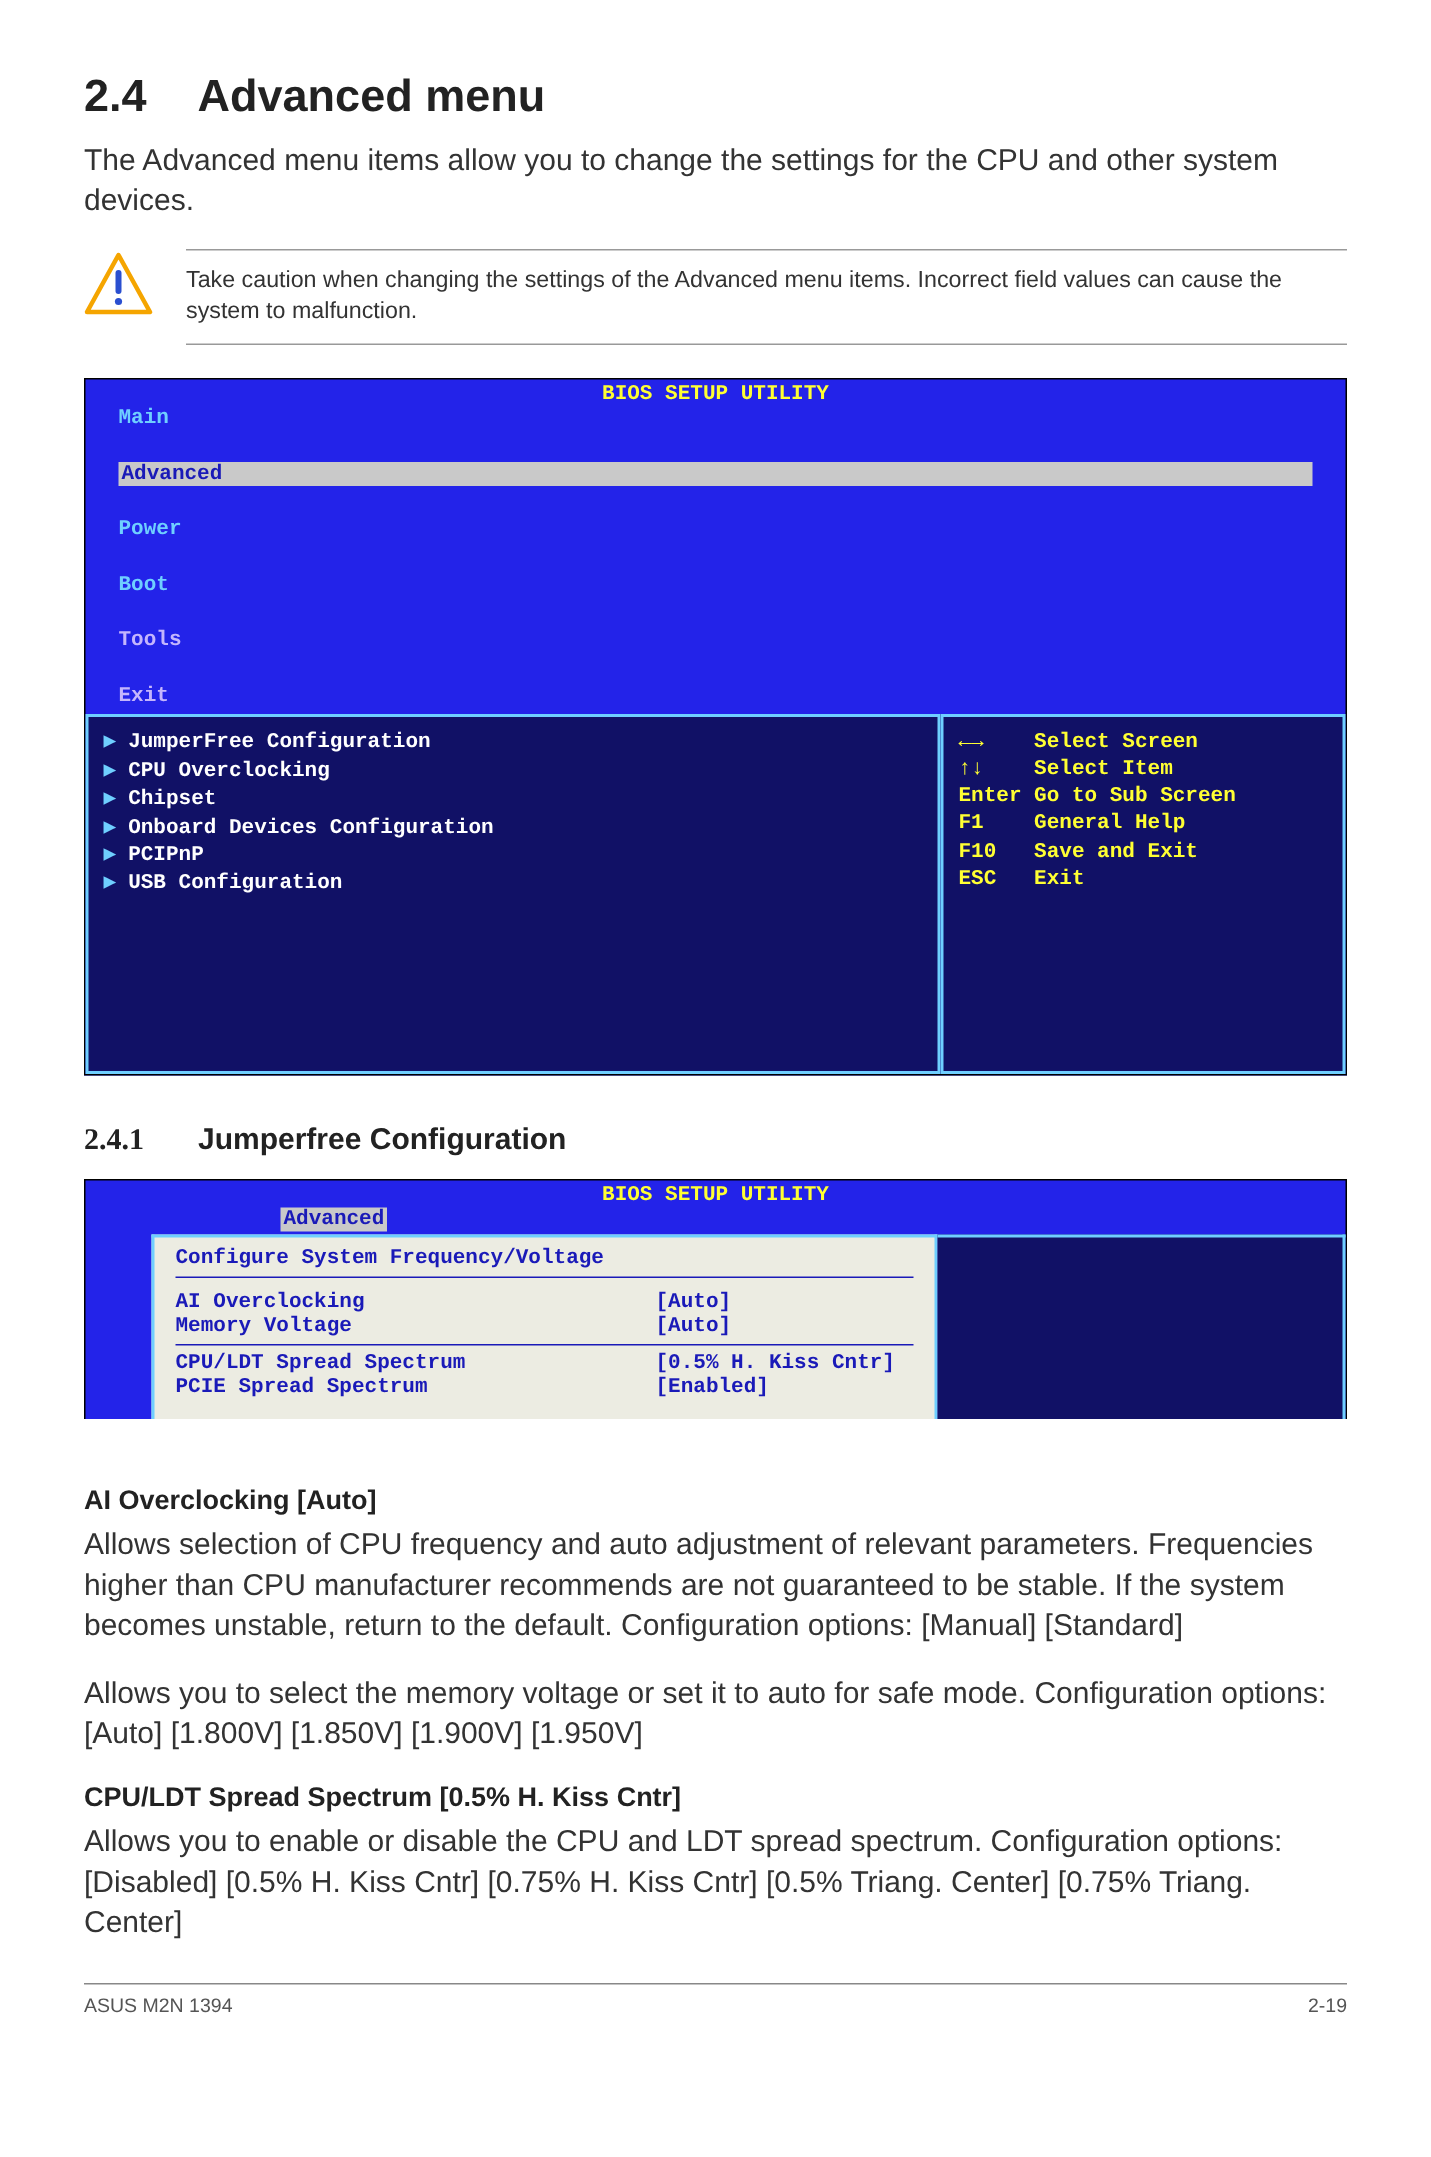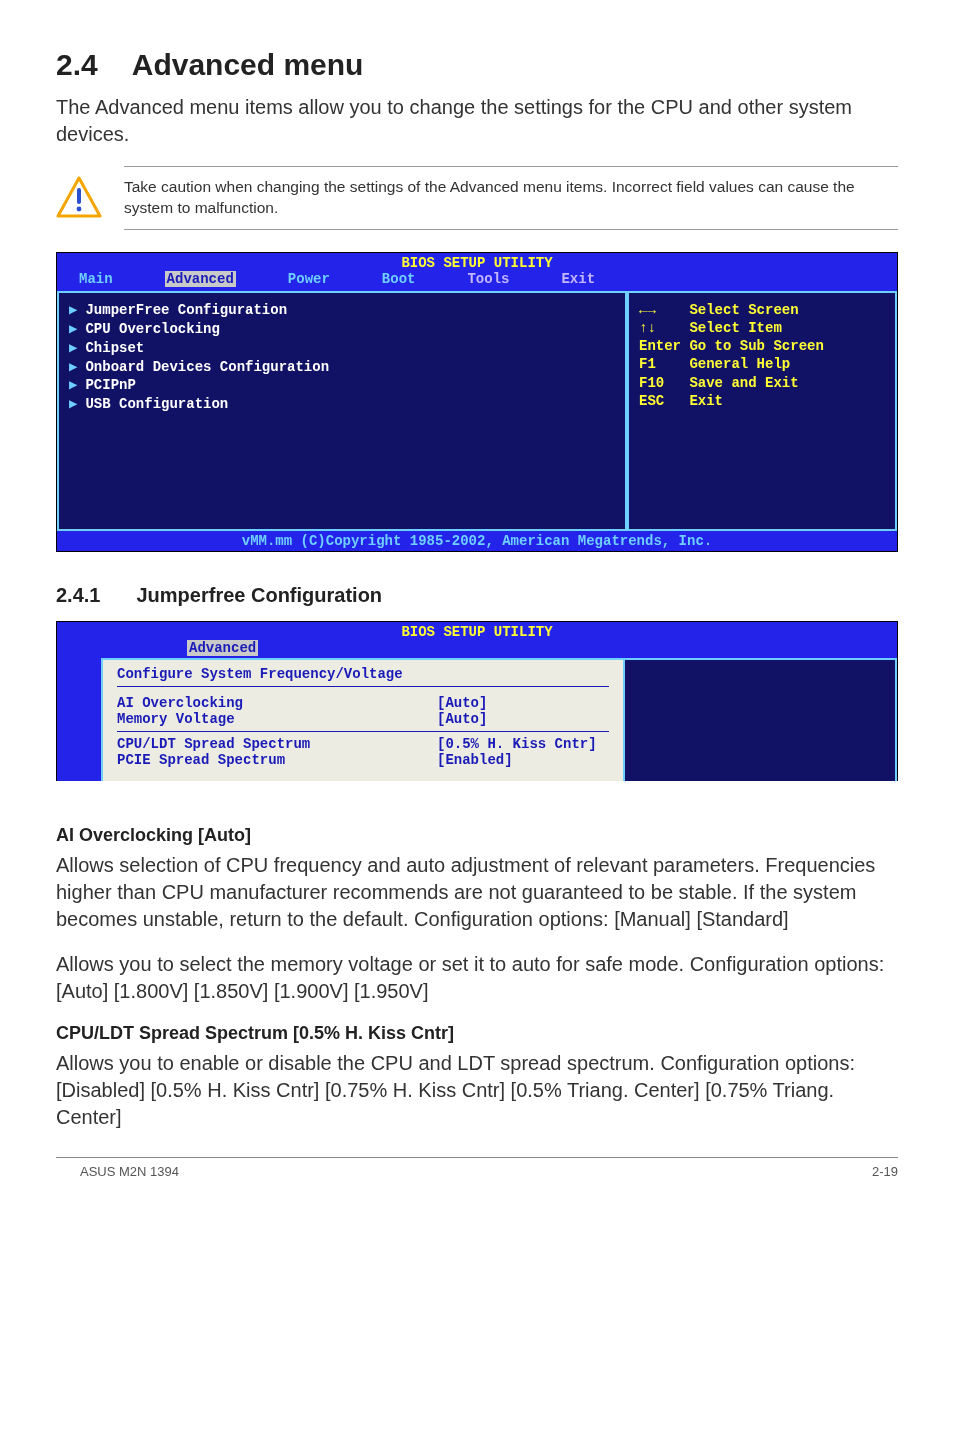--- a/index.html
+++ b/index.html
@@ -24,21 +24,21 @@
     margin-right: 34px;
   }
   p.body {
     font-size: 20px;
     line-height: 1.35;
     margin: 0 0 18px 0;
     color: #333;
   }
   .caution-box {
     display: flex;
-    align-items: center;
+    align-items: flex-start;
     gap: 22px;
     margin: 18px 0 22px 0;
   }
   .caution-icon {
     flex: 0 0 auto;
     margin-top: 2px;
   }
   .caution-text {
     border-top: 1px solid #999;
     border-bottom: 1px solid #999;
@@ -58,23 +58,24 @@
     width: 100%;
     box-sizing: border-box;
   }
   .bios .bios-title {
     text-align: center;
     color: #ffff33;
     padding-top: 2px;
   }
   .bios-tabs {
     display: flex;
-    gap: 52px;
+    gap: 21px;
     padding: 0 22px 4px 22px;
     color: #6fcfff;
+    flex-direction: column;
   }
   .bios-tabs .tab {
     color: #6fcfff;
   }
   .bios-tabs .tab.active {
     background: #c9c9c9;
     color: #1a1ab8;
     padding: 0 2px;
   }
   .bios-tabs .tab.yellow {
@@ -125,20 +126,21 @@
     padding: 2px 0;
   }
   h2.subsection {
     font-size: 20px;
     font-weight: 700;
     margin: 32px 0 14px 0;
     color: #222;
   }
   h2.subsection .num {
     margin-right: 36px;
+    font-family: Liberation Serif, serif;
   }
   
   .bios2-wrap {
     position: relative;
     margin-bottom:18px;
   }
   .bios2 {
     background: #2323e9;
     border: 1px solid #000;
     font-family: "Courier New", monospace;
@@ -205,21 +207,20 @@
   hr.footer-rule {
     border: none;
     border-top: 1px solid #888;
     margin: 26px 0 6px 0;
   }
   .footer {
     display: flex;
     justify-content: space-between;
     font-size: 13px;
     color: #555;
-    margin-left: 24px;
   }
 </style>
 </head>
 <body>
 
 <div class="page">
 
   <h1 class="section-title">
     <span class="num">2.4</span><span>Advanced menu</span>
   </h1>
@@ -276,21 +277,20 @@
       </div>
       <div class="bios-right">
         <div class="help">←→    Select Screen
 ↑↓    Select Item
 Enter Go to Sub Screen
 F1    General Help
 F10   Save and Exit
 ESC   Exit</div>
       </div>
     </div>
-    <div class="bios-footer">vMM.mm (C)Copyright 1985-2002, American Megatrends, Inc.</div>
   </div>
 
   <h2 class="subsection">
     <span class="num">2.4.1</span><span>Jumperfree Configuration</span>
   </h2>
 
   <div class="bios2-wrap">
     <div class="bios2">
       <div class="bios-title2">BIOS SETUP UTILITY</div>
       <div class="bios2-tabs">

